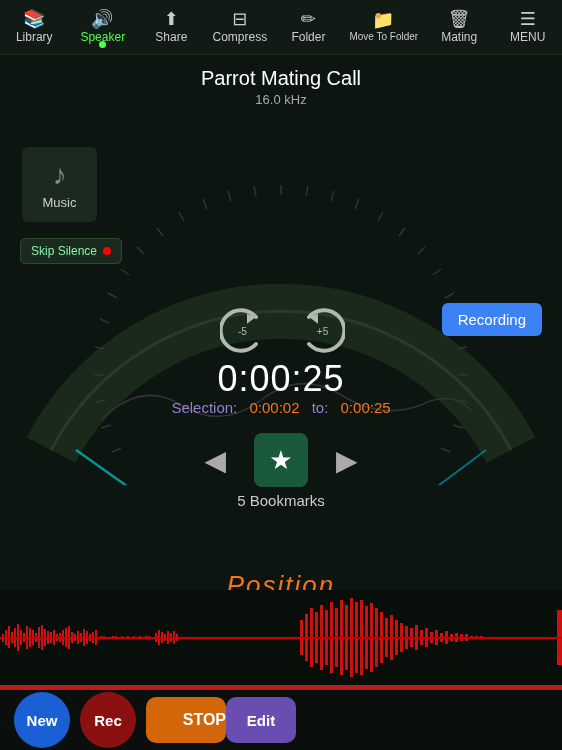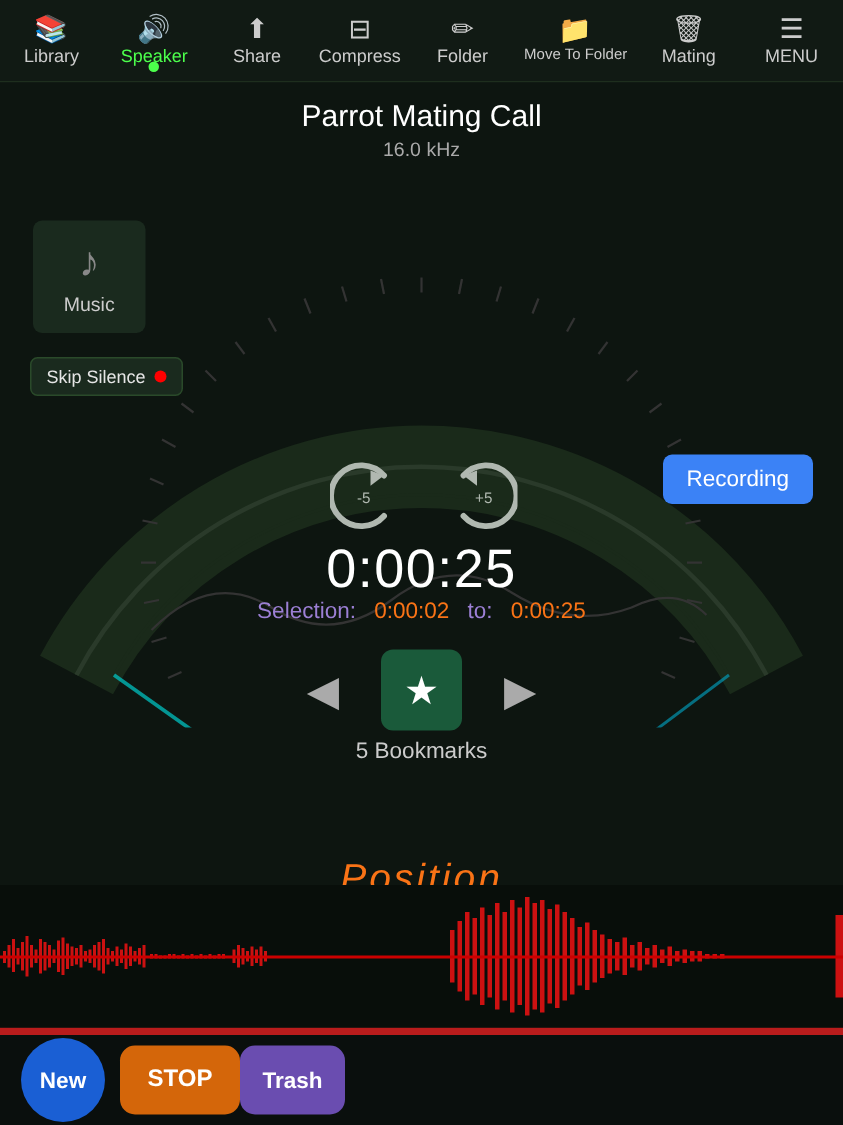--- a/index.html
+++ b/index.html
@@ -113,21 +113,21 @@
     
     #skip-silence {
       position: absolute;
       top: 183px;
       left: 20px;
       background: #1a2a1e;
       border: 1px solid #2a4a2a;
       border-radius: 5px;
       padding: 5px 10px;
       font-size: 12px;
-      color: #e5e5e5;
+      color: #86efac;
       display: flex;
       align-items: center;
       gap: 6px;
       cursor: pointer;
     }
     #skip-silence .red-dot {
       width: 8px; height: 8px;
       background: red;
       border-radius: 50%;
     }
@@ -281,21 +281,21 @@
       justify-content: center;
       cursor: pointer;
       font-size: 17px;
       font-weight: 600;
       border-radius: 0;
       border: none;
       gap: 3px;
     }
     #btn-new { background: #1a5fd4; color: white; border-radius: 50%; width: 56px; height: 56px; flex: none; margin-left: 14px; font-size: 15px; }
     #btn-rec { background: #8b1010; color: white; border-radius: 50%; width: 56px; height: 56px; flex: none; margin-left: 10px; font-size: 15px; }
-    #btn-stop { background: #d4660a; color: white; border-radius: 10px; flex: none; width: 80px; height: 46px; margin-left: 10px; font-size: 16px; }
+    #btn-stop { background: #d4660a; color: white; border-radius: 10px; flex: none; width: 80px; height: 46px; margin-left: 10px; font-size: 16px; align-items: flex-end; }
     #btn-pause { background: transparent; color: white; flex: 1; font-size: 13px; flex-direction: column; gap: 1px; }
     #btn-pause .pause-bars { display: flex; gap: 5px; }
     #btn-pause .pause-bar { width: 10px; height: 28px; background: white; border-radius: 2px; }
     #btn-pause .pause-label { font-size: 11px; color: #ccc; font-weight: 400; }
     #btn-edit { background: #6a4db0; color: white; border-radius: 10px; flex: none; width: 70px; height: 46px; margin-right: 14px; font-size: 15px; }
   </style>
 </head>
 <body>
 
 <div id="toolbar">
@@ -553,19 +553,22 @@
 
       <rect x="557" y="20" width="5" height="55" fill="#cc1111"></rect>
     </svg>
   </div>
 </div>
 
 <div id="bottom-bar">
   <button id="btn-new" class="bottom-btn">
     <span>New</span>
   </button>
+  <button id="btn-rec" class="bottom-btn">
+    <span>Rec</span>
+  </button>
   <button id="btn-stop" class="bottom-btn">
     <span>STOP</span>
   </button>
   <button id="btn-edit" class="bottom-btn">
-    <span>Trash</span>
+    <span>Edit</span>
   </button>
 </div>
 
 </body></html>

